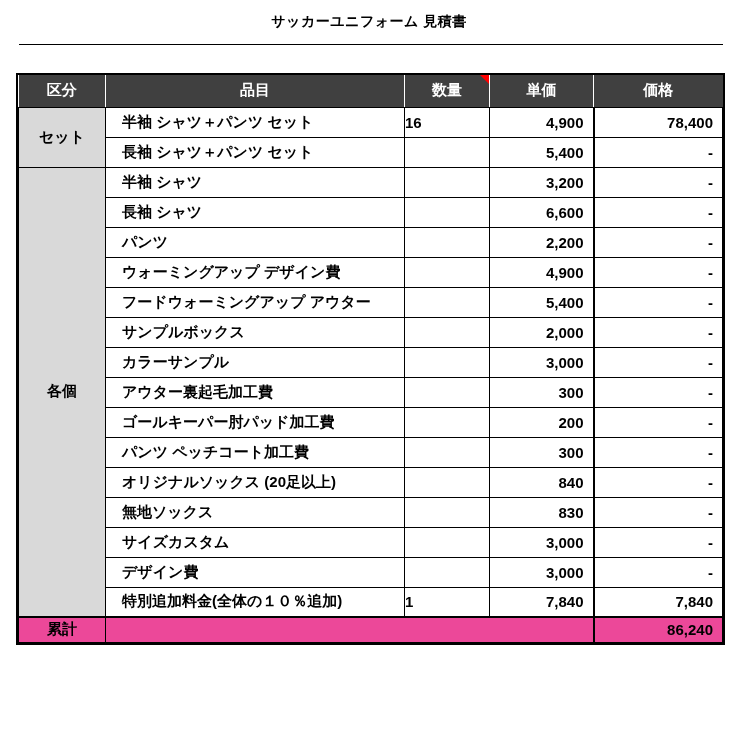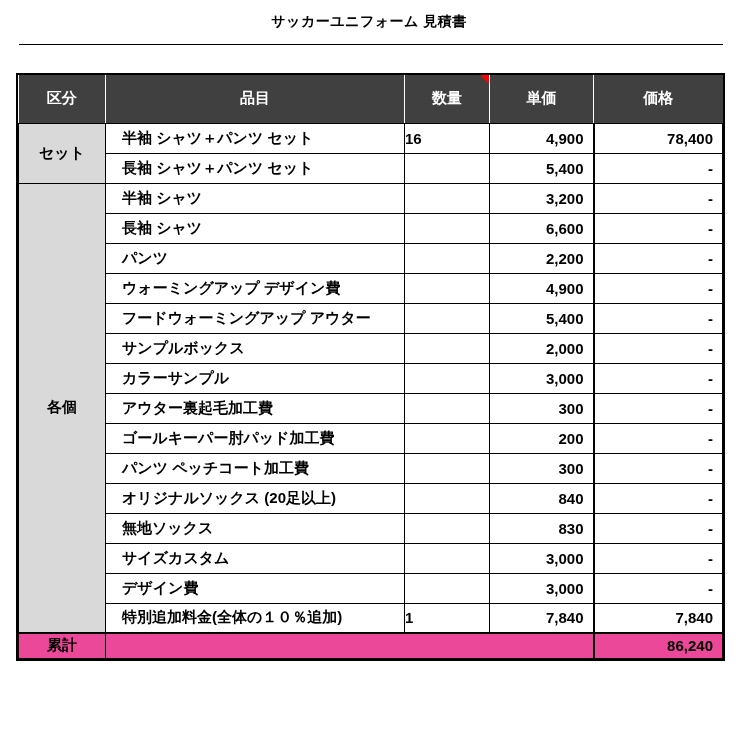--- a/index.html
+++ b/index.html
@@ -60,21 +60,21 @@
   col.c-cat { width: 87px; }
   col.c-item { width: 299px; }
   col.c-qty { width: 85px; }
   col.c-uprice { width: 104px; }
   col.c-price { width: 129px; }
 
   th {
     background: #404040;
     color: #ffffff;
     font-size: 15px;
-    height: 48px;
+    height: 32px;
     border-left: 1px solid #ffffff;
     border-right: 1px solid #ffffff;
     border-bottom: 1.5px solid #000000;
     position: relative;
   }
   th:first-child { border-left: none; }
   th:last-child { border-right: none; }
 
   td {
     border: 1px solid #000;

